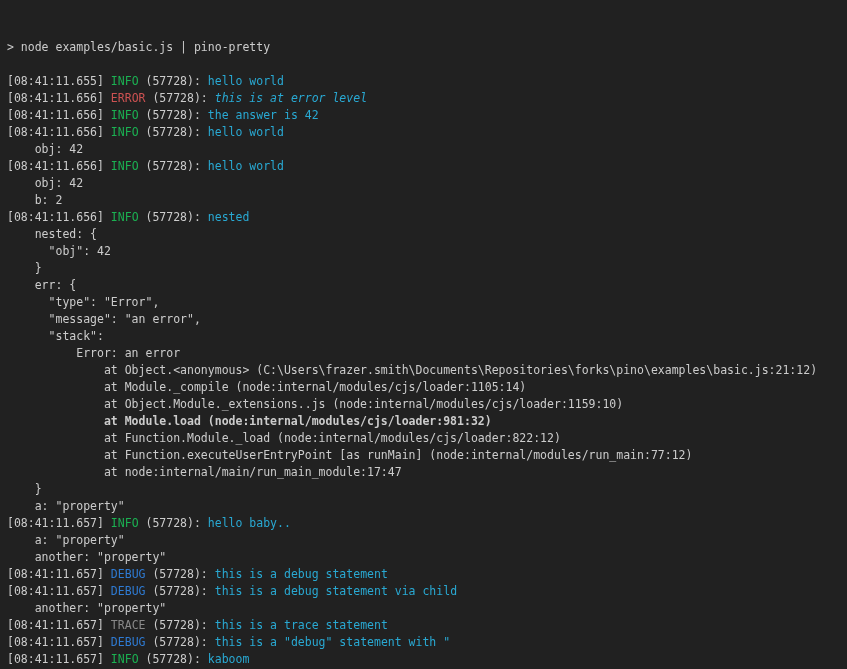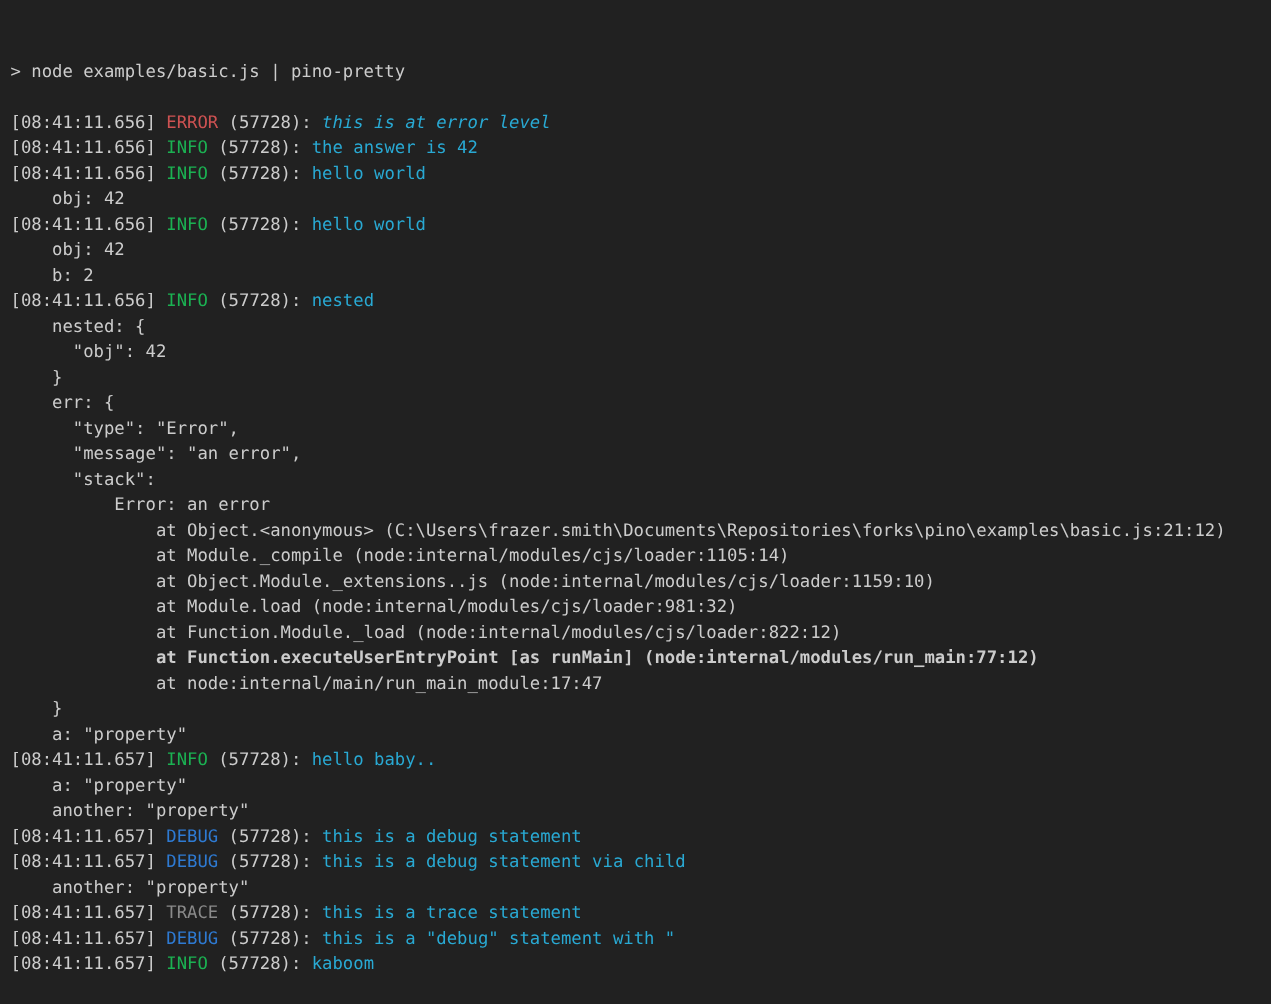--- a/index.html
+++ b/index.html
@@ -29,42 +29,43 @@
   }
   .line span { white-space: pre; }
 </style>
 </head>
 <body>
 
 <div class="terminal" style="background: rgb(33, 33, 33); color: rgb(204, 204, 204);">
   <div>
       <div class="line"><span style="color: rgb(204, 204, 204);">&gt; node examples/basic.js | pino-pretty</span></div>
       <div class="line"></div>
+      <div class="line"><span style="color: rgb(204, 204, 204);">[08:41:11.655] </span><span style="color: rgb(27, 177, 82);">INFO</span><span style="color: rgb(204, 204, 204);"> (57728): </span><span style="color: rgb(41, 169, 211);">hello world</span></div>
       <div class="line"><span style="color: rgb(204, 204, 204);">[08:41:11.656] </span><span style="color: rgb(205, 82, 82);">ERROR</span><span style="color: rgb(204, 204, 204);"> (57728): </span><span style="color: rgb(41, 169, 211); font-style: italic;">this is at error level</span></div>
       <div class="line"><span style="color: rgb(204, 204, 204);">[08:41:11.656] </span><span style="color: rgb(27, 177, 82);">INFO</span><span style="color: rgb(204, 204, 204);"> (57728): </span><span style="color: rgb(41, 169, 211);">the answer is 42</span></div>
       <div class="line"><span style="color: rgb(204, 204, 204);">[08:41:11.656] </span><span style="color: rgb(27, 177, 82);">INFO</span><span style="color: rgb(204, 204, 204);"> (57728): </span><span style="color: rgb(41, 169, 211);">hello world</span></div>
       <div class="line"><span style="color: rgb(204, 204, 204);">    obj: 42</span></div>
       <div class="line"><span style="color: rgb(204, 204, 204);">[08:41:11.656] </span><span style="color: rgb(27, 177, 82);">INFO</span><span style="color: rgb(204, 204, 204);"> (57728): </span><span style="color: rgb(41, 169, 211);">hello world</span></div>
       <div class="line"><span style="color: rgb(204, 204, 204);">    obj: 42</span></div>
       <div class="line"><span style="color: rgb(204, 204, 204);">    b: 2</span></div>
       <div class="line"><span style="color: rgb(204, 204, 204);">[08:41:11.656] </span><span style="color: rgb(27, 177, 82);">INFO</span><span style="color: rgb(204, 204, 204);"> (57728): </span><span style="color: rgb(41, 169, 211);">nested</span></div>
       <div class="line"><span style="color: rgb(204, 204, 204);">    nested: {</span></div>
       <div class="line"><span style="color: rgb(204, 204, 204);">      "obj": 42</span></div>
       <div class="line"><span style="color: rgb(204, 204, 204);">    }</span></div>
       <div class="line"><span style="color: rgb(204, 204, 204);">    err: {</span></div>
       <div class="line"><span style="color: rgb(204, 204, 204);">      "type": "Error",</span></div>
       <div class="line"><span style="color: rgb(204, 204, 204);">      "message": "an error",</span></div>
       <div class="line"><span style="color: rgb(204, 204, 204);">      "stack":</span></div>
       <div class="line"><span style="color: rgb(204, 204, 204);">          Error: an error</span></div>
       <div class="line"><span style="color: rgb(204, 204, 204);">              at Object.&lt;anonymous&gt; (C:\Users\frazer.smith\Documents\Repositories\forks\pino\examples\basic.js:21:12)</span></div>
       <div class="line"><span style="color: rgb(204, 204, 204);">              at Module._compile (node:internal/modules/cjs/loader:1105:14)</span></div>
       <div class="line"><span style="color: rgb(204, 204, 204);">              at Object.Module._extensions..js (node:internal/modules/cjs/loader:1159:10)</span></div>
-      <div class="line"><span style="color: rgb(204, 204, 204);">              at Module.load (node:internal/modules/cjs/loader:981:32)</span></div>
+      <div class="line"><span style="color: rgb(204, 204, 204); font-weight: bold;">              at Module.load (node:internal/modules/cjs/loader:981:32)</span></div>
       <div class="line"><span style="color: rgb(204, 204, 204);">              at Function.Module._load (node:internal/modules/cjs/loader:822:12)</span></div>
-      <div class="line"><span style="color: rgb(204, 204, 204); font-weight: bold;">              at Function.executeUserEntryPoint [as runMain] (node:internal/modules/run_main:77:12)</span></div>
+      <div class="line"><span style="color: rgb(204, 204, 204);">              at Function.executeUserEntryPoint [as runMain] (node:internal/modules/run_main:77:12)</span></div>
       <div class="line"><span style="color: rgb(204, 204, 204);">              at node:internal/main/run_main_module:17:47</span></div>
       <div class="line"><span style="color: rgb(204, 204, 204);">    }</span></div>
       <div class="line"><span style="color: rgb(204, 204, 204);">    a: "property"</span></div>
       <div class="line"><span style="color: rgb(204, 204, 204);">[08:41:11.657] </span><span style="color: rgb(27, 177, 82);">INFO</span><span style="color: rgb(204, 204, 204);"> (57728): </span><span style="color: rgb(41, 169, 211);">hello baby..</span></div>
       <div class="line"><span style="color: rgb(204, 204, 204);">    a: "property"</span></div>
       <div class="line"><span style="color: rgb(204, 204, 204);">    another: "property"</span></div>
       <div class="line"><span style="color: rgb(204, 204, 204);">[08:41:11.657] </span><span style="color: rgb(46, 122, 210);">DEBUG</span><span style="color: rgb(204, 204, 204);"> (57728): </span><span style="color: rgb(41, 169, 211);">this is a debug statement</span></div>
       <div class="line"><span style="color: rgb(204, 204, 204);">[08:41:11.657] </span><span style="color: rgb(46, 122, 210);">DEBUG</span><span style="color: rgb(204, 204, 204);"> (57728): </span><span style="color: rgb(41, 169, 211); text-align: center;">this is a debug statement via child</span></div>
       <div class="line"><span style="color: rgb(204, 204, 204);">    another: "property"</span></div>
       <div class="line"><span style="color: rgb(204, 204, 204);">[08:41:11.657] </span><span style="color: rgb(138, 138, 138);">TRACE</span><span style="color: rgb(204, 204, 204);"> (57728): </span><span style="color: rgb(41, 169, 211);">this is a trace statement</span></div>

